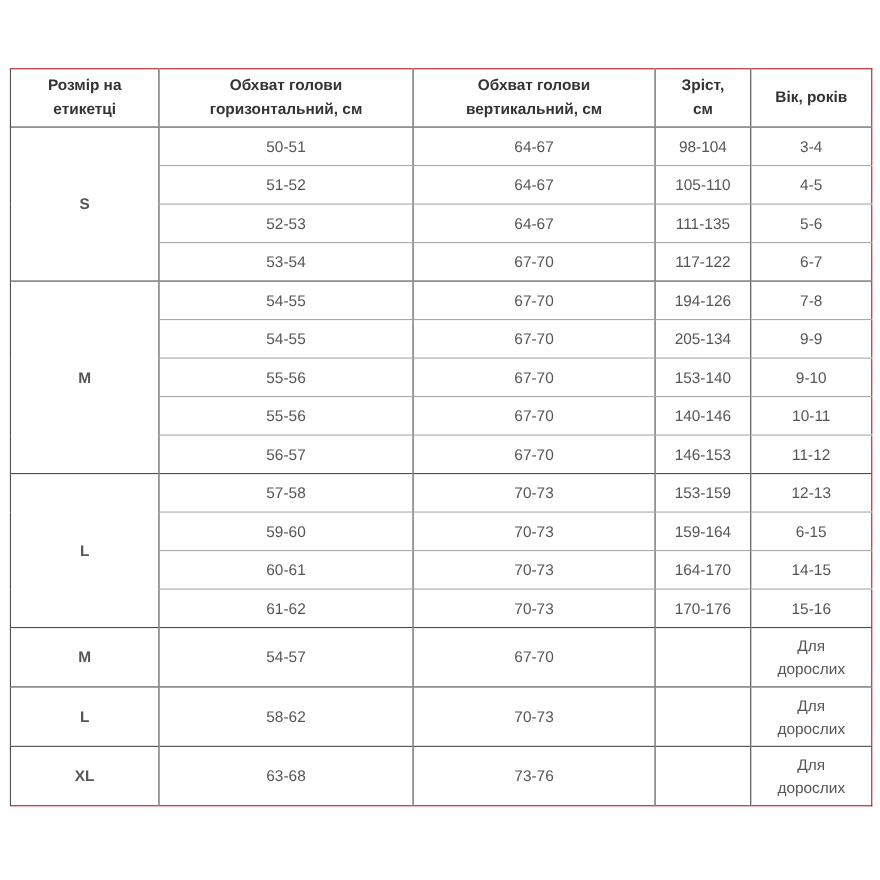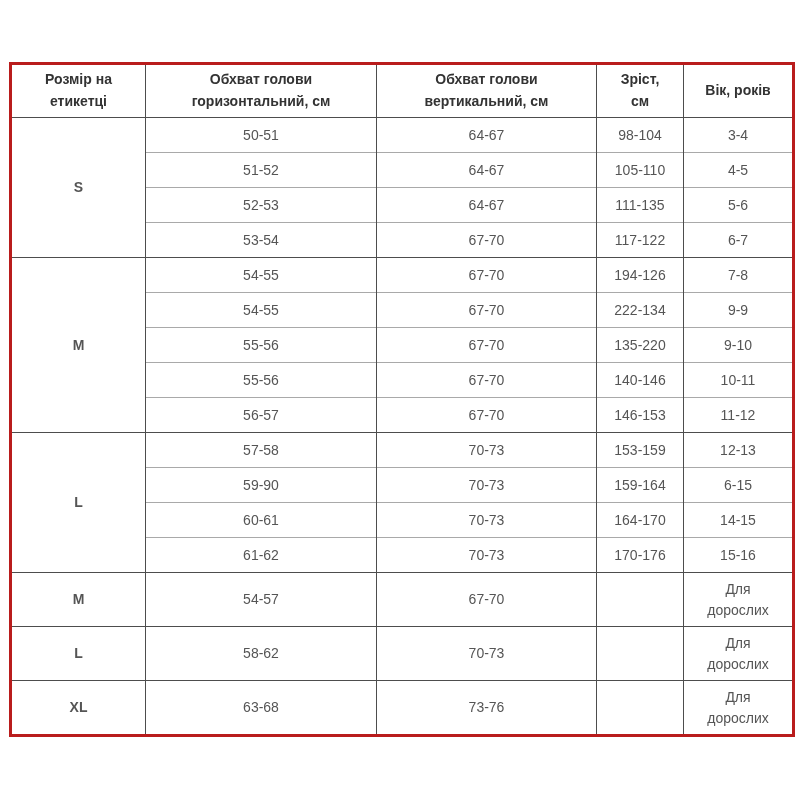--- a/index.html
+++ b/index.html
@@ -15,21 +15,21 @@
     background: #ffffff;
     overflow: hidden;
   }
   table.size-chart {
     position: absolute;
     left: 9px;
     top: 62px;
     width: 783px;
     border-collapse: collapse;
     table-layout: fixed;
-    border: 3px solid #b91c1c;
+    border: 1px solid #b91c1c;
   }
   table.size-chart th,
   table.size-chart td {
     border-left: 1px solid #4d4d4d;
     text-align: center;
     vertical-align: middle;
     white-space: pre-line;
     padding: 0 4px;
     overflow: hidden;
   }
@@ -117,27 +117,27 @@
     <tr class="row-group">
       <td class="size-label" rowspan="5">M</td>
       <td>54-55</td>
       <td>67-70</td>
       <td>194-126</td>
       <td>7-8</td>
     </tr>
     <tr class="row-sub">
       <td>54-55</td>
       <td>67-70</td>
-      <td>222-134</td>
+      <td>205-134</td>
       <td>9-9</td>
     </tr>
     <tr class="row-sub">
       <td>55-56</td>
       <td>67-70</td>
-      <td>135-220</td>
+      <td>153-140</td>
       <td>9-10</td>
     </tr>
     <tr class="row-sub">
       <td>55-56</td>
       <td>67-70</td>
       <td>140-146</td>
       <td>10-11</td>
     </tr>
     <tr class="row-sub">
       <td>56-57</td>
@@ -147,21 +147,21 @@
     </tr>
 
     <tr class="row-group">
       <td class="size-label" rowspan="4">L</td>
       <td>57-58</td>
       <td>70-73</td>
       <td>153-159</td>
       <td>12-13</td>
     </tr>
     <tr class="row-sub">
-      <td>59-90</td>
+      <td>59-60</td>
       <td>70-73</td>
       <td>159-164</td>
       <td>6-15</td>
     </tr>
     <tr class="row-sub">
       <td>60-61</td>
       <td>70-73</td>
       <td>164-170</td>
       <td>14-15</td>
     </tr>

